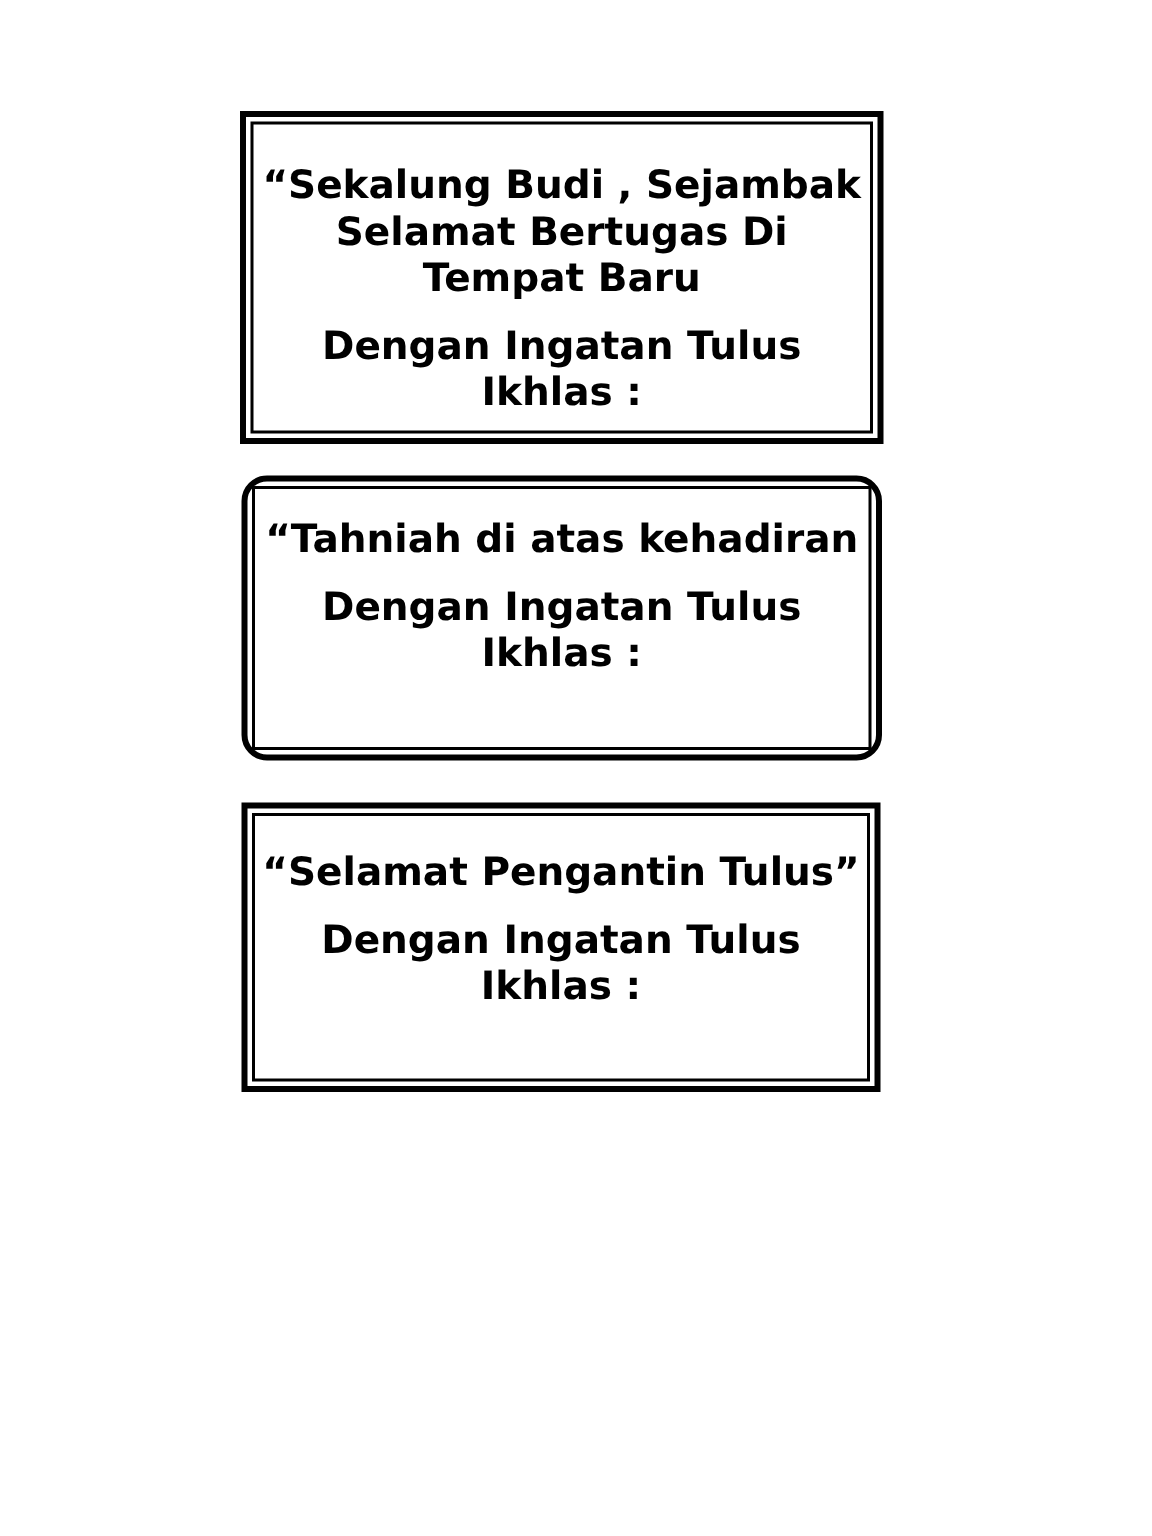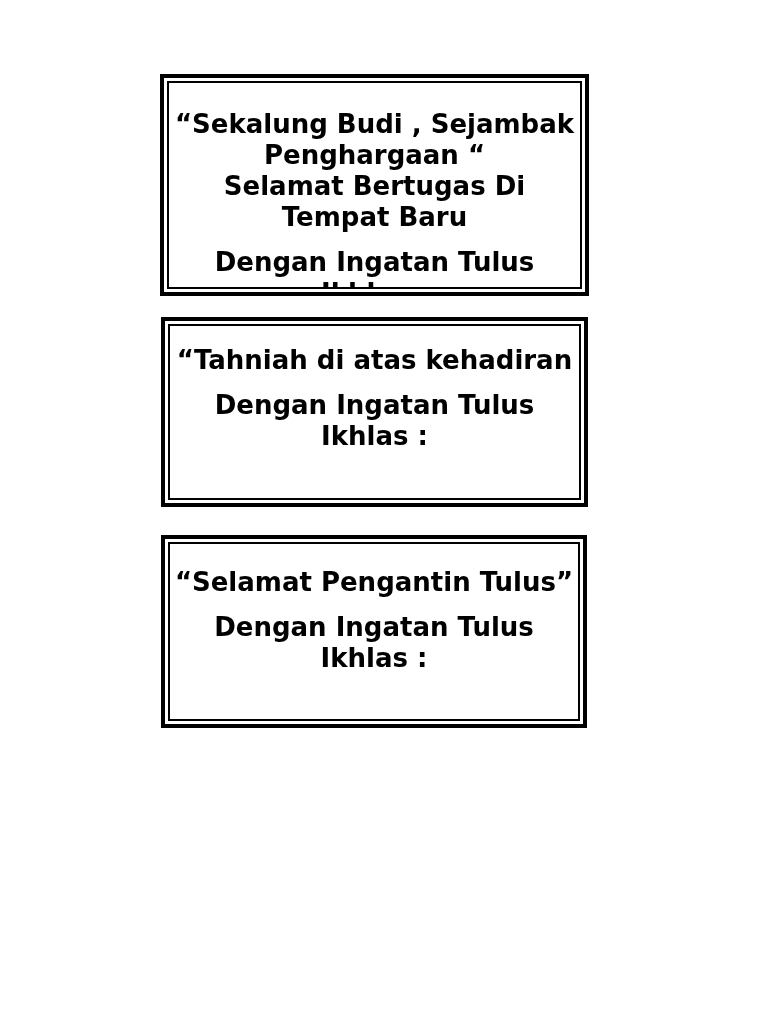--- a/index.html
+++ b/index.html
@@ -33,40 +33,39 @@
     color: #000000;
     font-size: 26px;
     line-height: 31px;
   }
   .line { display: block; white-space: nowrap; }
   .quote   { margin: 0 0 14px 0; }
   .signoff { margin: 14px; }
 
   
   .card1 { left: 160px; top: 74px;  width: 429px; height: 222px; }
-  .card2 { left: 161px; top: 317px; width: 427px; height: 190px; }
+  .card2 { left: 161px; top: 317px; width: 427px; height: 190px; border-radius: 17px; }
   .card3 { left: 161px; top: 535px; width: 426px; height: 193px; }
   .card4 { left: 123px; top: 755px; width: 490px; height: 201px; }
 
   .card1 .content { padding-top: 26px; }
   .card2 .content { padding-top: 19px; }
   .card3 .content { padding-top: 23px; }
   .card4 .content { padding-top: 23px; }
 </style>
 </head>
 <body>
 
 <div class="page">
 
   <section class="card card1">
     <div class="card-inner">
       <div class="content">
         <p class="quote">
           <span class="line">“Sekalung Budi , Sejambak</span>
-          <span class="line">Penghargaan “</span>
           <span class="line">Selamat Bertugas Di</span>
           <span class="line">Tempat Baru</span>
         </p>
         <p class="signoff">
           <span class="line">Dengan Ingatan Tulus</span>
           <span class="line">Ikhlas :</span>
         </p>
       </div>
     </div>
   </section>

